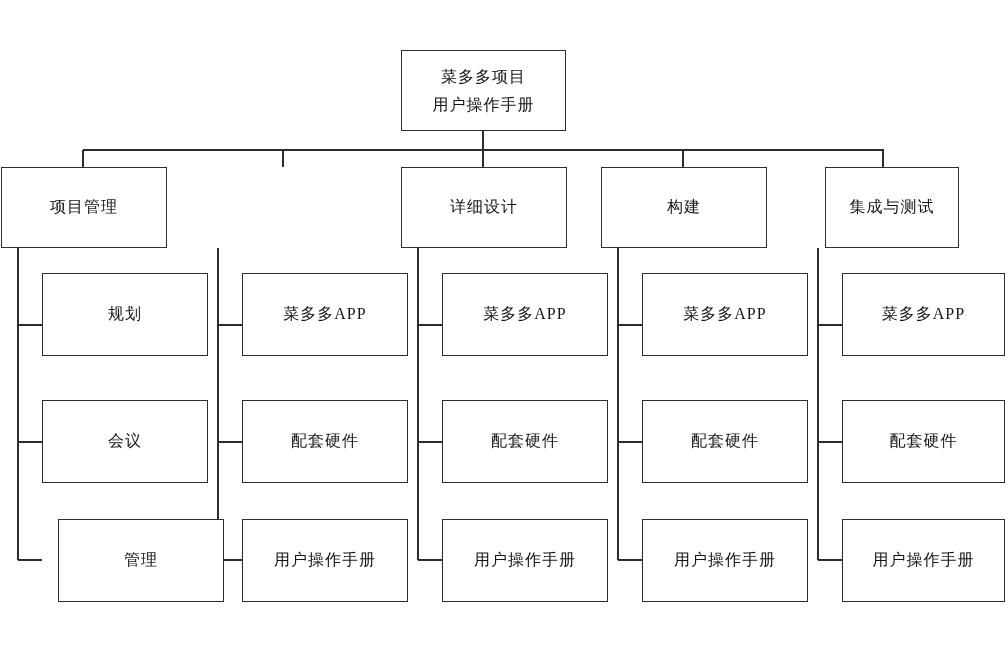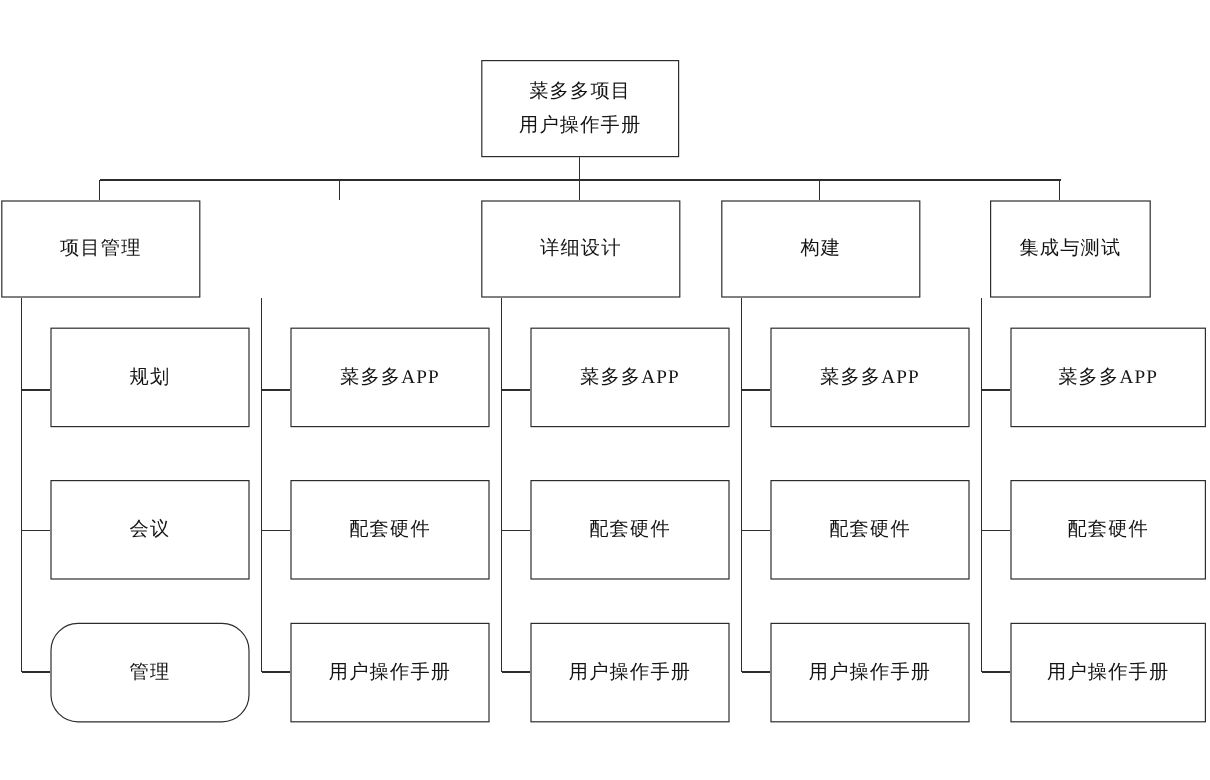--- a/index.html
+++ b/index.html
@@ -97,21 +97,21 @@
     <div>用户操作手册</div>
   </div>
 
   <div class="box parent" style="left:1px;">项目管理</div>
   <div class="box parent" style="left:401px;">详细设计</div>
   <div class="box parent" style="left:601px;text-align:right;">构建</div>
   <div class="box parent" style="left:801px; width:134px;margin-left:24px;">集成与测试</div>
 
   <div class="box child row1" style="left:42px;">规划</div>
   <div class="box child row2" style="left:42px;">会议</div>
-  <div class="box child row3" style="left:42px;border-radius:23px;">管理</div>
+  <div class="box child row3" style="left:58px;">管理</div>
 
   <div class="box child row1" style="left:242px;">菜多多APP</div>
   <div class="box child row2" style="left:242px;">配套硬件</div>
   <div class="box child row3" style="left:242px;">用户操作手册</div>
 
   <div class="box child row1" style="left:442px;">菜多多APP</div>
   <div class="box child row2" style="left:442px;">配套硬件</div>
   <div class="box child row3" style="left:442px;">用户操作手册</div>
 
   <div class="box child row1" style="left:642px;">菜多多APP</div>

